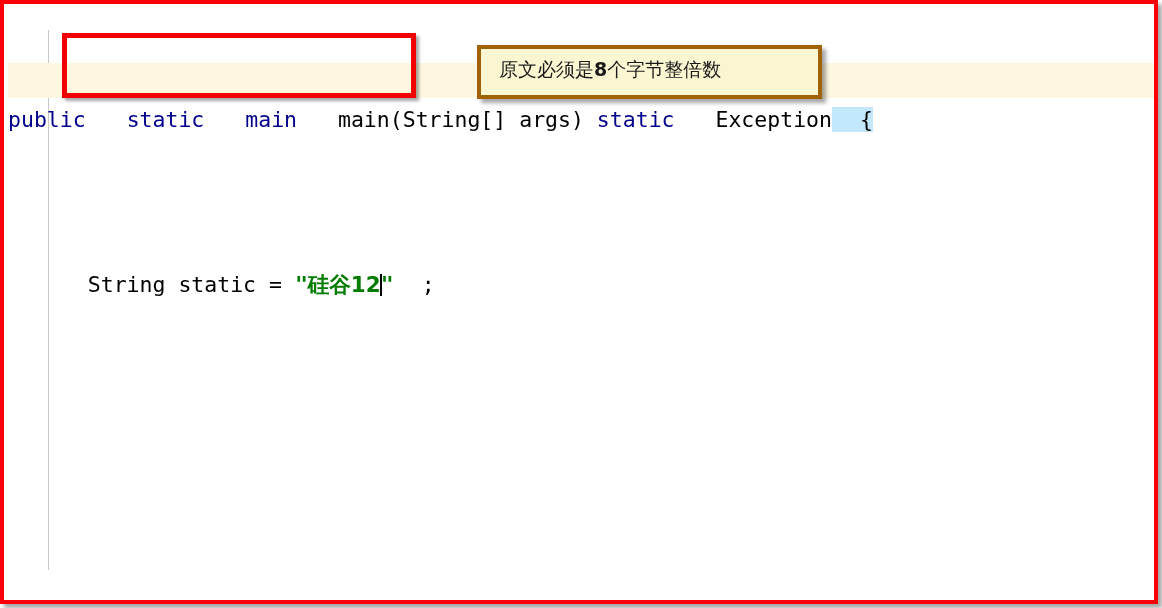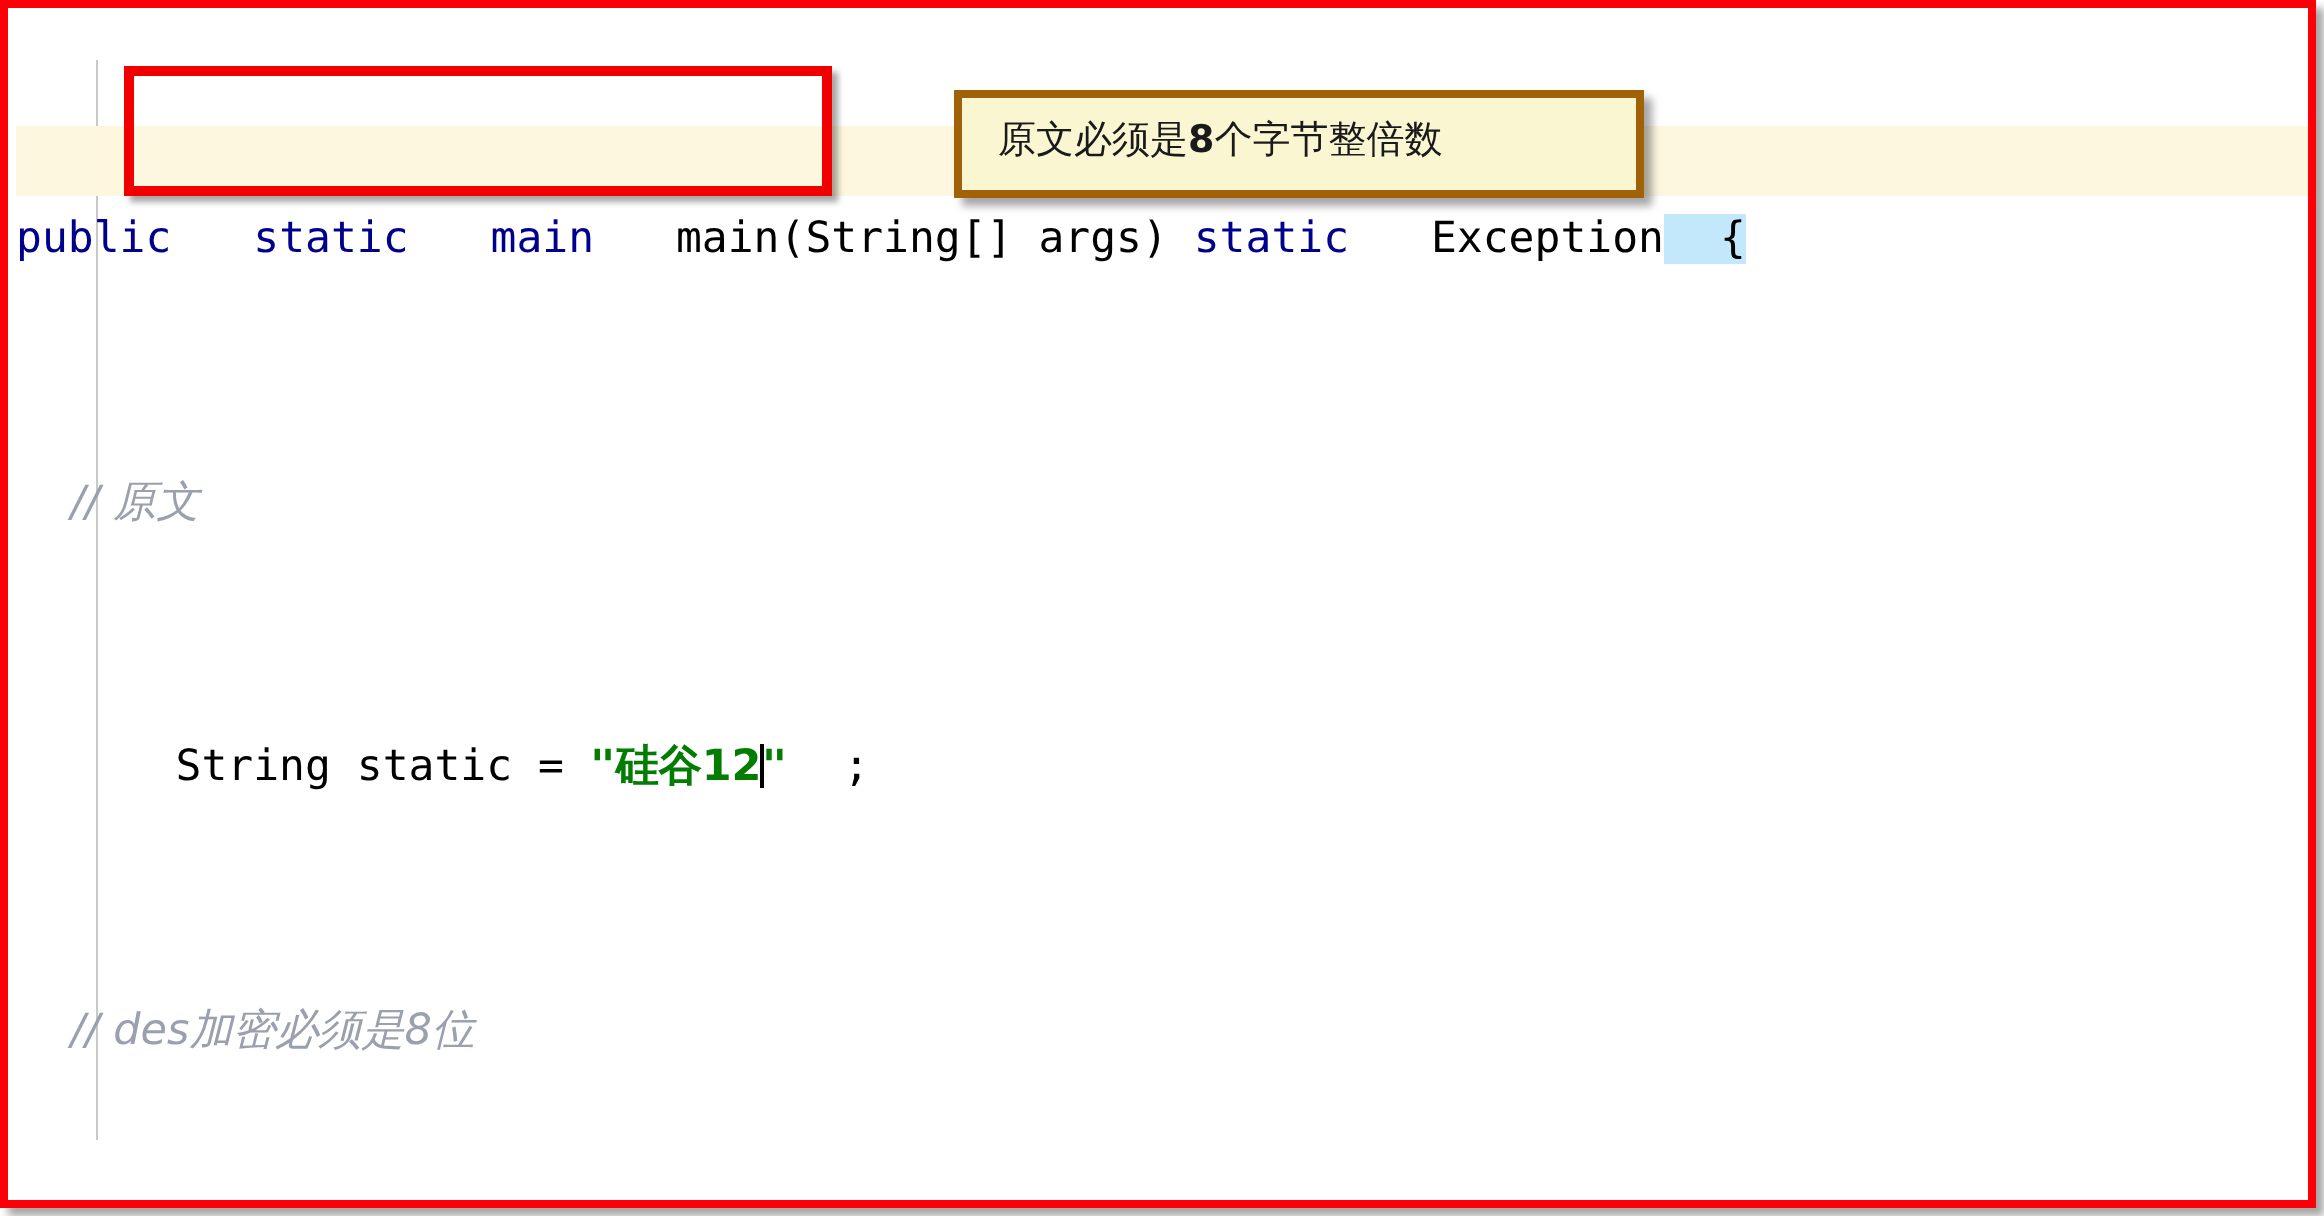--- a/index.html
+++ b/index.html
@@ -106,25 +106,23 @@
 
 <div id="editor-frame">
 
   <div id="indent-guide"></div>
   <div id="current-line-highlight"></div>
 
   <div id="code">
 
     <div class="ln"><span class="kw">public</span><span class="plain"> </span><span class="kw">static</span><span class="plain"> </span><span class="kw">main</span><span class="plain"> main(String[] args) </span><span class="kw">static</span><span class="plain"> Exception</span><span class="plain brace-match">{</span></div>
 
-    <div class="ln"><span class="cm han">    // 原文</span></div>
 
     <div class="ln"><span class="plain">    String static = </span><span class="str">"</span><span class="str han">硅谷12</span><span class="caret"></span><span class="str">"</span><span class="plain">;</span></div>
 
-    <div class="ln"><span class="cm han">    // des加密必须是8位</span></div>
 
     
 
     
 
     
 
     
 
     

